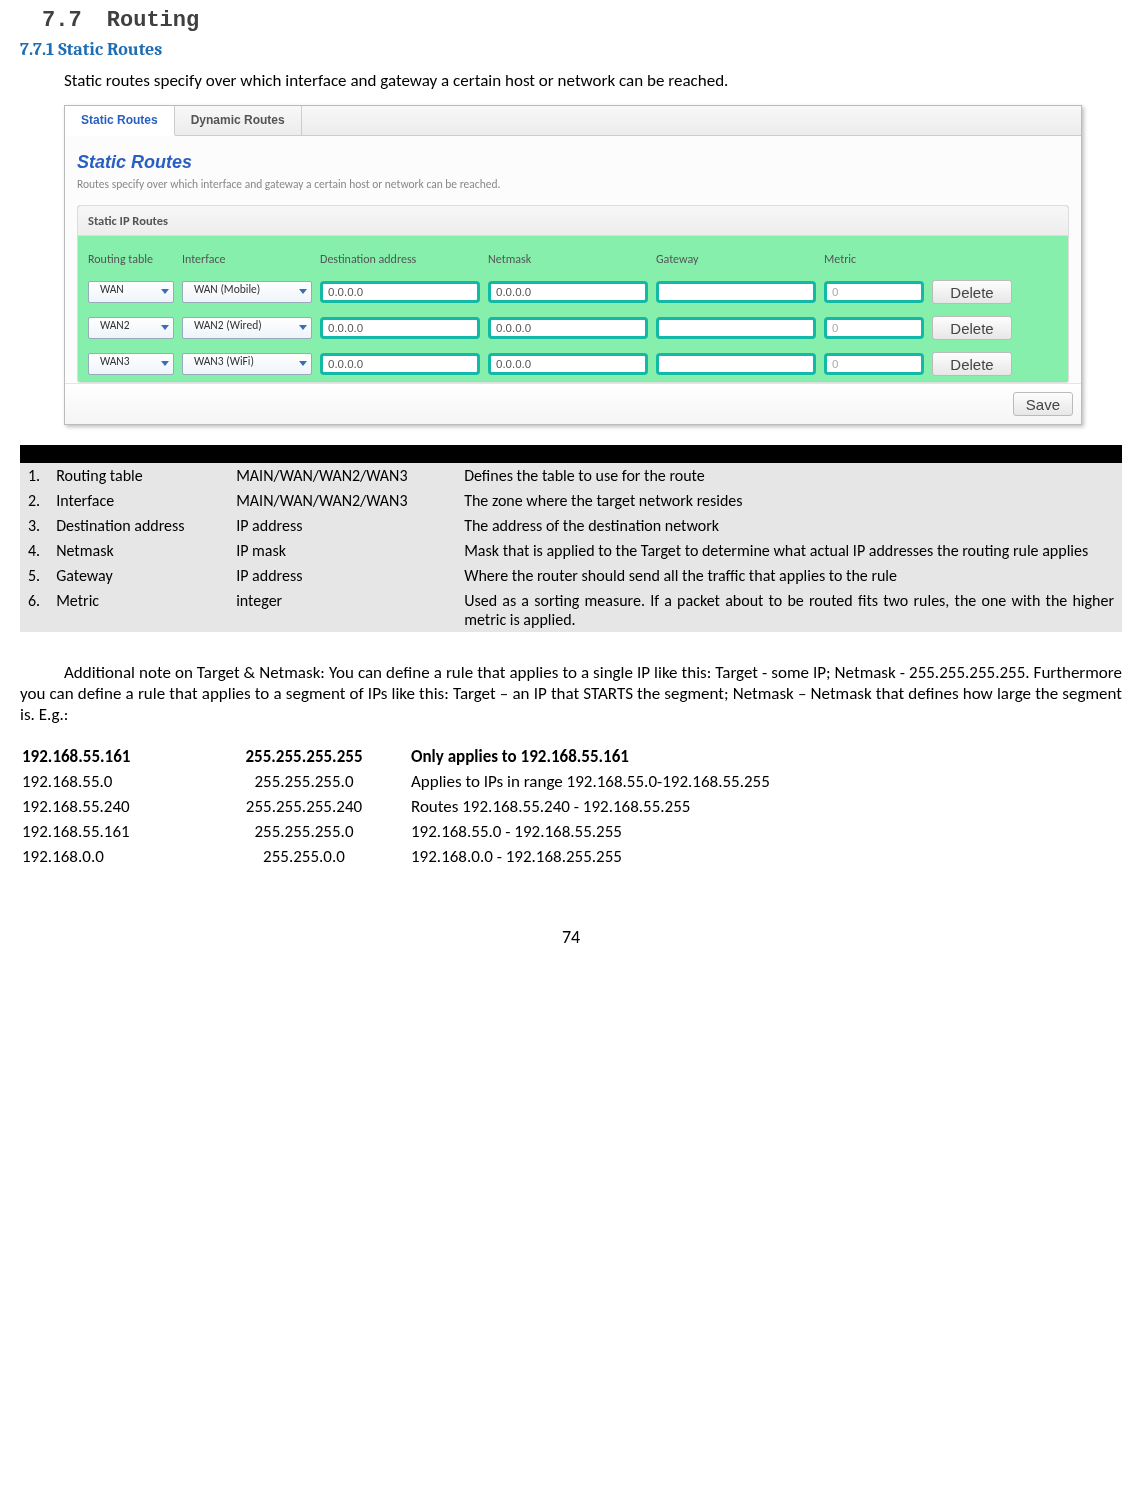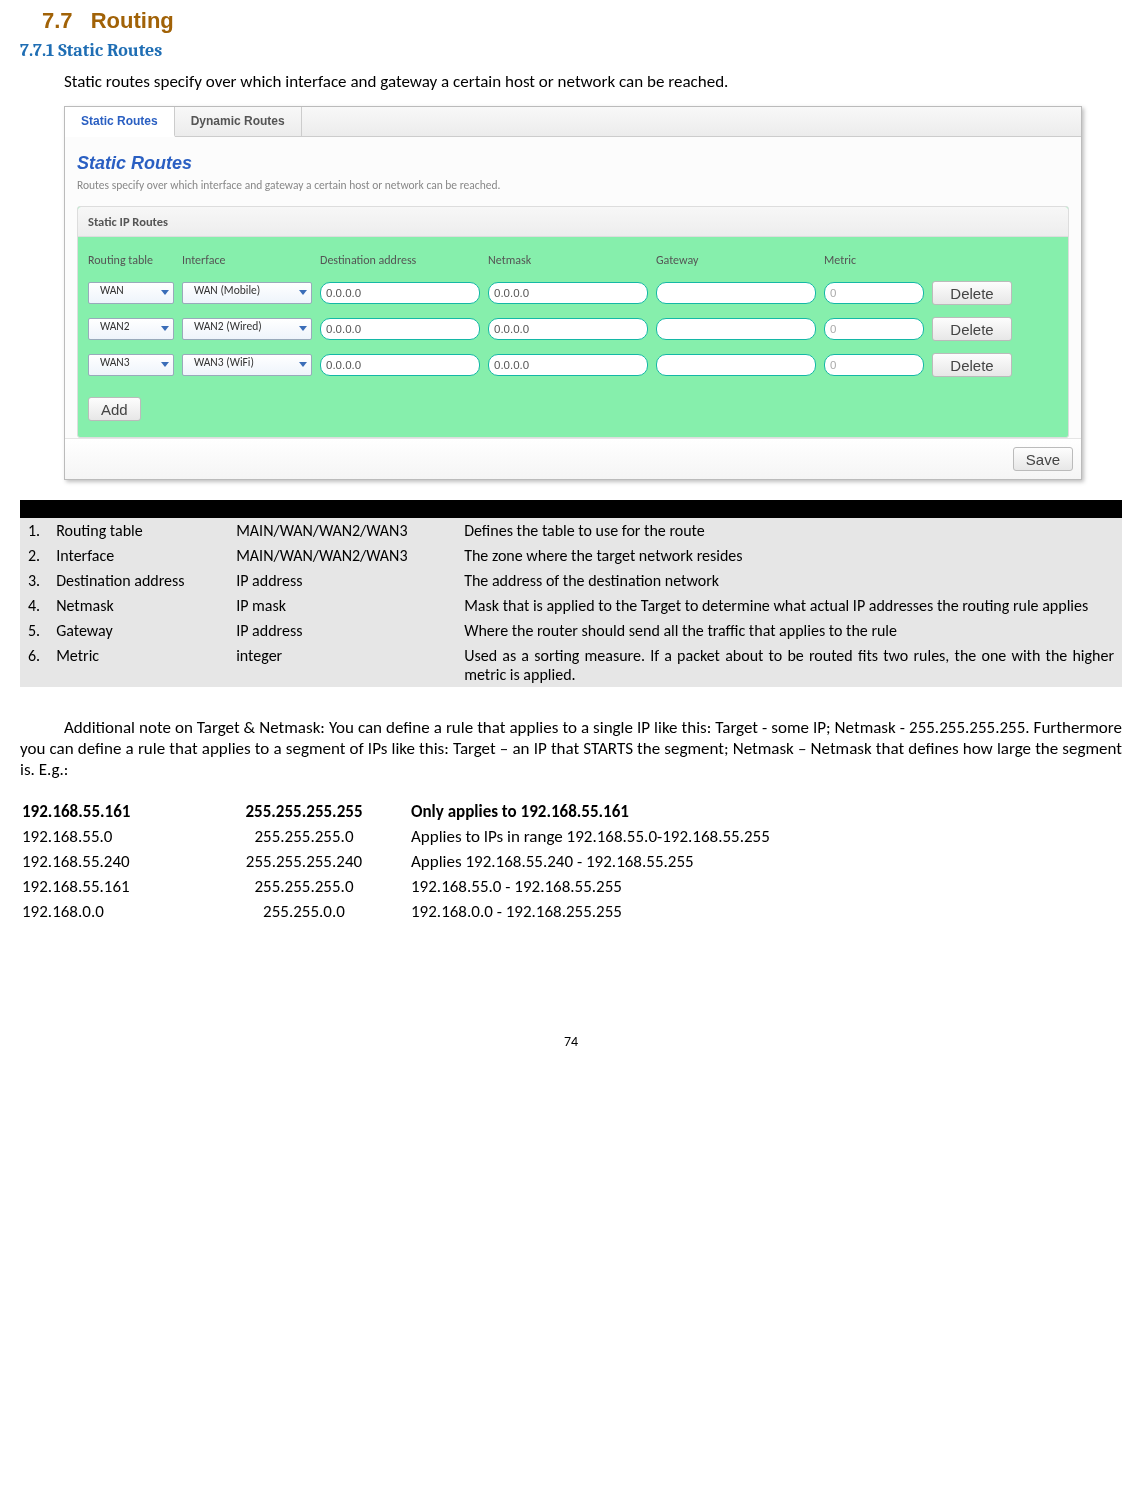--- a/index.html
+++ b/index.html
@@ -1,18 +1,18 @@
 <!DOCTYPE html>
 <html><head>
   <meta charset="utf-8">
   <style>
     * { box-sizing: border-box; margin: 0; padding: 0; }
     body { font-family: Calibri, Arial, sans-serif; background: #fff; width: 1142px; margin: 0 auto; padding: 0 20px; color: #000; font-size: 16px; }
     
-    .heading1 { color: #a16207; font-family: Liberation Sans, sans-serif; font-size: 22px; font-weight: bold; margin: 8px 0 6px 22px; }
+    .heading1 { color: #404040; font-family: Liberation Mono, monospace; font-size: 22px; font-weight: bold; margin: 8px 0 6px 22px; }
     .heading1 .num { margin-right: 12px; }
     .heading2 { color: #1f6eb4; font-family: Cambria, serif; font-size: 18px; font-weight: bold; margin: 6px 0 10px 0; }
     .intro { margin: 8px 0 14px 44px; font-size: 17px; }
     
     
     .screenshot { margin: 0 40px 20px 44px; border: 1px solid #bbb; background: #fcfcfc; box-shadow: 2px 2px 4px rgba(0,0,0,0.25); font-size: 12px; color: #444; }
     .tabs { display: flex; background: linear-gradient(#f8f8f8,#ececec); border-bottom: 1px solid #ccc; }
     .tab { padding: 7px 16px; border-right: 1px solid #ccc; font-family: Arial, sans-serif; font-size: 12px; font-weight: bold; color: #555; }
     .tab.active { background: #fff; color: #2a5fc2; border-bottom: 2px solid #fff; margin-bottom: -1px; }
     .ss-body { padding: 10px 12px 0 12px; }
@@ -20,21 +20,21 @@
     .ss-desc { color: #888; font-size: 11.5px; margin-bottom: 14px; }
     .ss-fieldset { border: 1px solid #ddd; border-radius: 3px; background: #86efac; }
     .ss-legend { background: linear-gradient(#f7f7f7,#ededed); border-bottom: 1px solid #ddd; padding: 7px 10px; font-weight: bold; color: #555; font-size: 12.5px; border-radius: 3px 3px 0 0; }
     
     .route-head, .route-row { display: grid; grid-template-columns: 86px 130px 160px 160px 160px 100px 80px; gap: 8px; align-items: center; padding: 8px 10px; }
     .route-head { color: #555; font-size: 12px; padding-top: 16px; }
     .route-row { padding-top: 6px; padding-bottom: 6px; }
     .sel-wrap { position: relative; display: inline-block; width: 100%; }
     .sel { width: 100%; height: 22px; border: 1px solid #9ab; border-radius: 2px; background: linear-gradient(#fff,#eef4fb); font-size: 11.5px; padding: 0 18px 0 11px; color: #333; appearance: none; overflow: hidden; white-space: nowrap; text-overflow: ellipsis; }
     .sel-wrap::after { content: ""; position: absolute; right: 5px; top: 8px; width: 0; height: 0; border-left: 4px solid transparent; border-right: 4px solid transparent; border-top: 5px solid #3a6db8; pointer-events: none; }
-    .txt { width: 100%; height: 22px; border: 1px solid #14b8a6; border-radius: 10px; padding: 0 5px; font-size: 11.5px; color: #555; }
+    .txt { width: 100%; height: 22px; border: 3px solid #14b8a6; border-radius: 4px; padding: 0 5px; font-size: 11.5px; color: #555; }
     .txt.dim { color: #aaa; }
     .ss-btn { height: 24px; padding: 0 12px; border: 1px solid #bbb; border-radius: 3px; background: linear-gradient(#fdfdfd,#e7e7e7); font-size: 15px; color: #444; cursor: pointer; }
     .add-row { padding: 14px 10px 16px 10px; }
     .save-bar { border-top: 1px solid #e5e5e5; padding: 8px; display: flex; justify-content: flex-end; background: linear-gradient(#fff,#f5f5f5); }
     
     
     .ref-table { width: 100%; border-collapse: collapse; margin: 14px 0 6px 0; font-size: 16px; }
     .ref-table thead th { background: #000; color: #fff; height: 18px; padding: 0; font-weight: bold; border: none; }
     .ref-table td { padding: 3px 8px; vertical-align: top; }
     .ref-table tbody tr { background: #e6e6e6; }
@@ -45,21 +45,21 @@
     
     .note { margin: 30px 0 18px 0; font-size: 17px; text-align: justify; }
     .note-first { text-indent: 44px; }
     
     .examples { margin: 10px 0 40px 0; font-size: 17px; }
     .examples tr td { padding: 1px 0; }
     .examples .c1 { width: 175px; }
     .examples .c2 { width: 210px; text-align: center; }
     .examples .bold td { font-weight: bold; }
     
-    .page-num { text-align: center; font-size: 14px; margin-top: 108px; padding-bottom: 20px; }
+    .page-num { text-align: center; font-size: 18px; margin-top: 56px; padding-bottom: 20px; }
   </style>
 </head>
 <body>
 
 <div class="heading1">
   <span class="num">7.7</span>
   <span>Routing</span>
 </div>
 <div class="heading2">7.7.1 Static Routes</div>
 <p class="intro">Static routes specify over which interface and gateway a certain host or network can be reached.</p>
@@ -117,23 +117,20 @@
             <div class="sel-wrap">
               <div class="sel">WAN3 (WiFi)</div>
             </div>
             <input class="txt" value="0.0.0.0" style="">
             <input class="txt" value="0.0.0.0" style="">
             <input class="txt" value="" style="">
             <input class="txt dim" value="0" style="">
             <button class="ss-btn">Delete</button>
           </div>
         </div>
-      <div class="add-row">
-        <button class="ss-btn">Add</button>
-      </div>
     </div>
   </div>
   <div class="save-bar">
     <button class="ss-btn">Save</button>
   </div>
 </div>
 
 <table class="ref-table">
   <thead>
     <tr>
@@ -193,21 +190,21 @@
         <td>Only applies to 192.168.55.161</td>
       </tr>
       <tr>
         <td class="c1">192.168.55.0</td>
         <td class="c2">255.255.255.0</td>
         <td>Applies to IPs in range 192.168.55.0-192.168.55.255</td>
       </tr>
       <tr>
         <td class="c1">192.168.55.240</td>
         <td class="c2">255.255.255.240</td>
-        <td>Applies 192.168.55.240 -  192.168.55.255</td>
+        <td>Routes 192.168.55.240 -  192.168.55.255</td>
       </tr>
       <tr>
         <td class="c1">192.168.55.161</td>
         <td class="c2">255.255.255.0</td>
         <td>192.168.55.0 - 192.168.55.255</td>
       </tr>
       <tr>
         <td class="c1">192.168.0.0</td>
         <td class="c2">255.255.0.0</td>
         <td>192.168.0.0 - 192.168.255.255</td>

